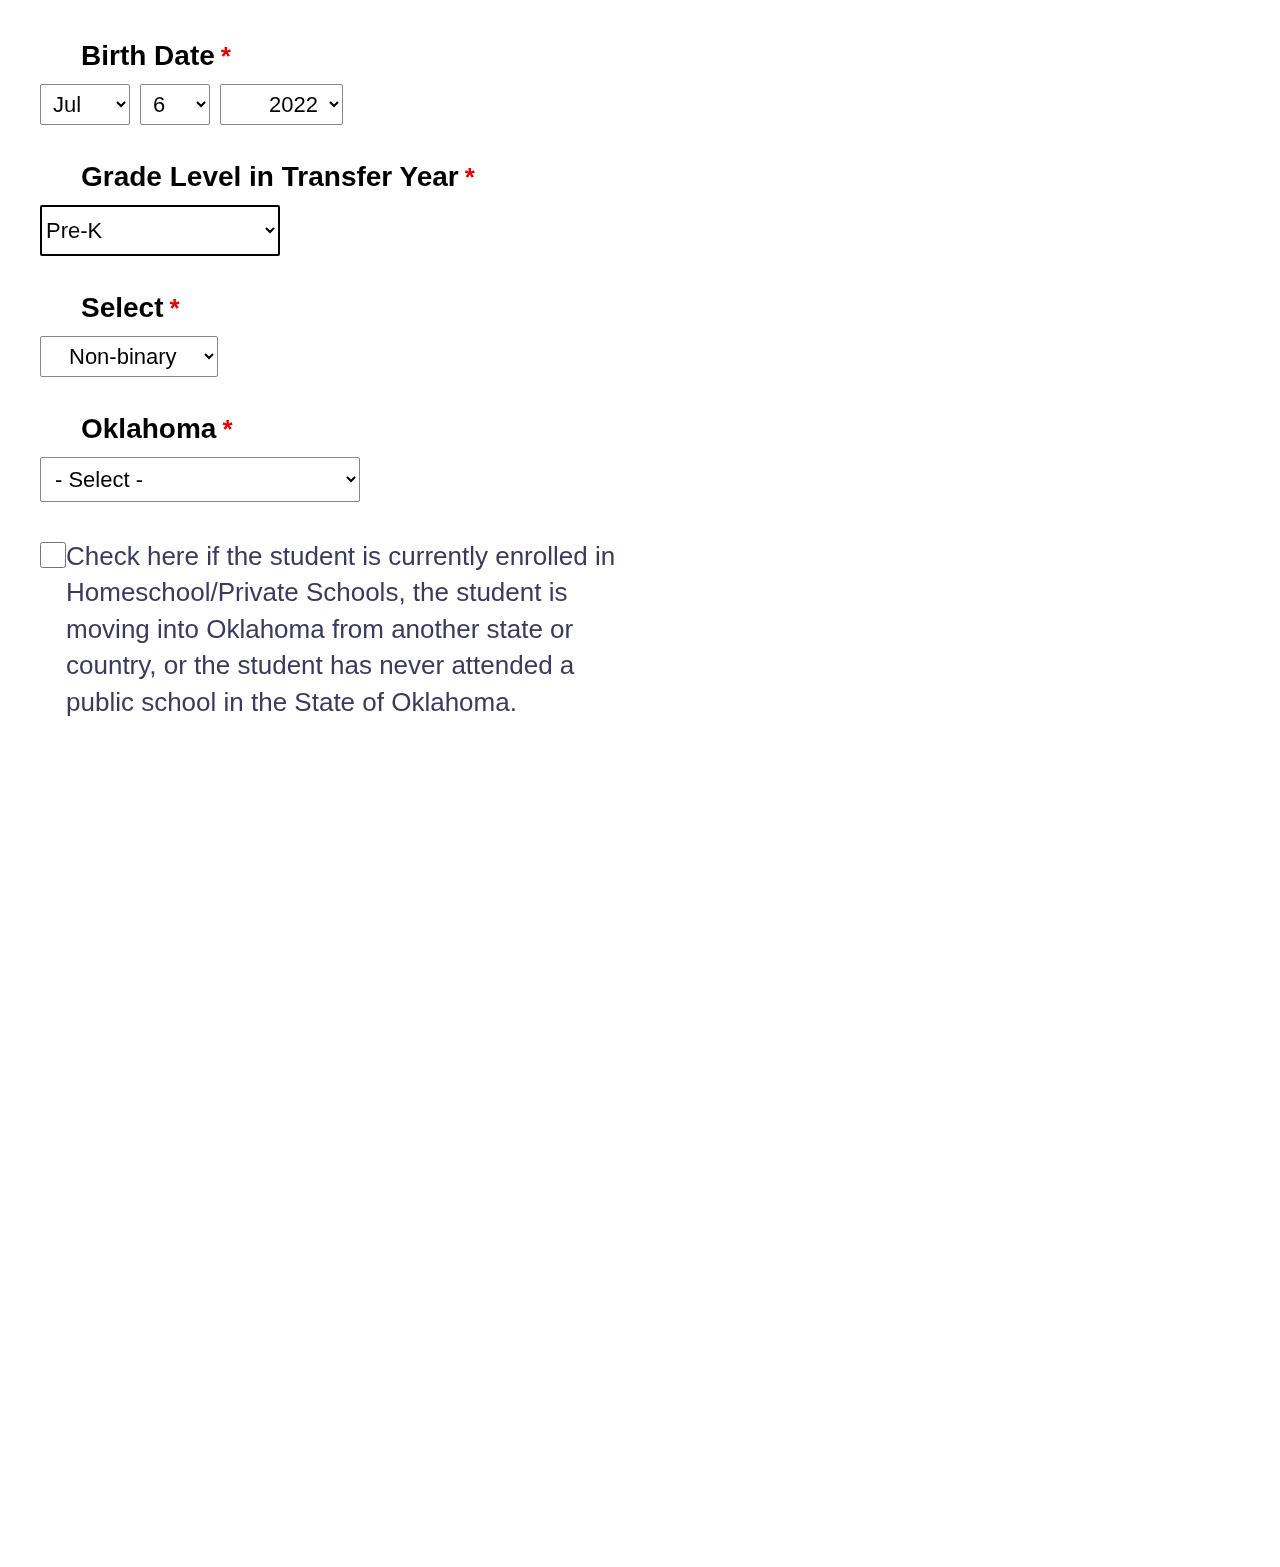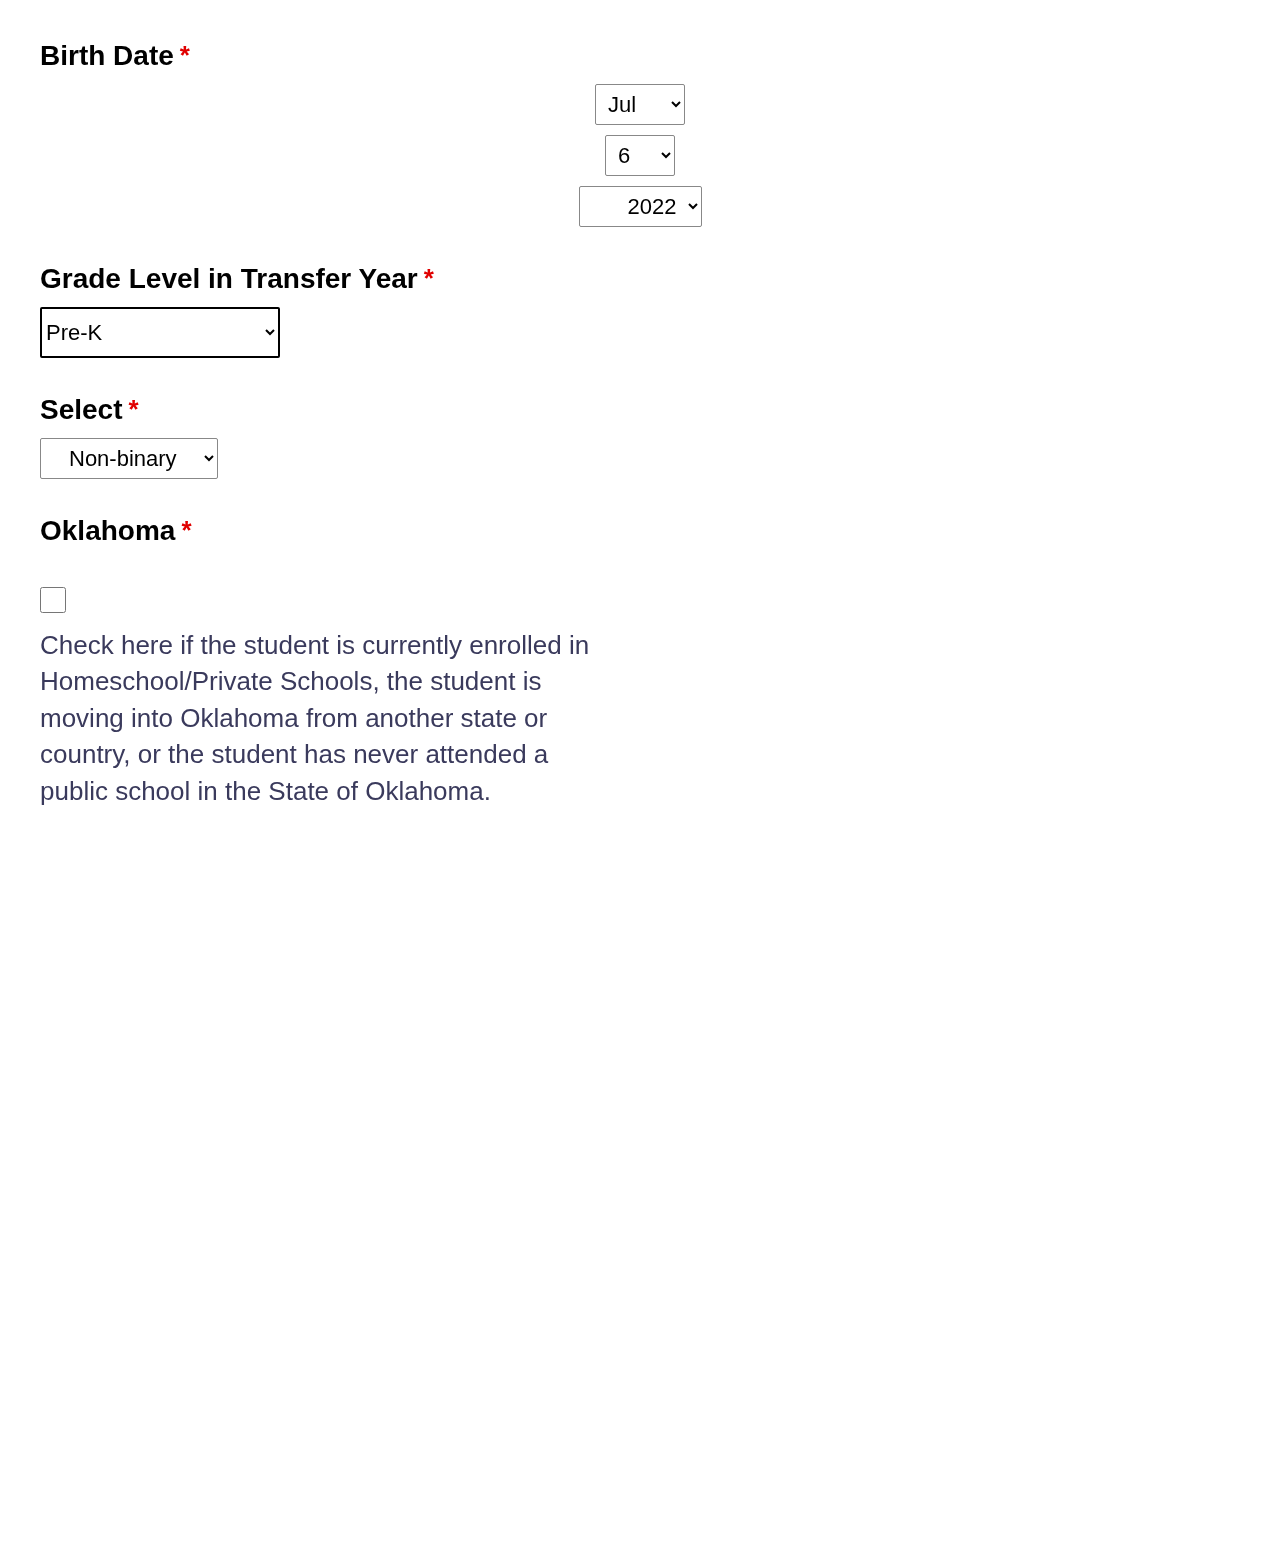--- a/index.html
+++ b/index.html
@@ -21,33 +21,33 @@
     .form-section {
       margin-bottom: 36px;
     }
 
     .field-label {
       font-size: 28px;
       font-weight: bold;
       color: #000000;
       margin-bottom: 12px;
       display: flex;
-      align-items: flex-start;
+      align-items: flex-end;
       gap: 6px;
+      margin-left: 41px;
     }
 
     .required-star {
       color: #e00000;
       font-size: 26px;
       font-weight: bold;
     }
 
     .birth-date-row {
       display: flex;
-      flex-direction: column;
       gap: 10px;
       align-items: center;
     }
 
     select {
       appearance: auto;
       border: 1px solid #888888;
       background: #ffffff;
       font-size: 22px;
       padding: 6px 8px;
@@ -84,23 +84,22 @@
 
     select.ethnicity-select {
       min-width: 320px;
       font-size: 22px;
       padding: 8px 10px;
     }
 
     .checkbox-section {
       margin-top: 20px;
       display: flex;
-      flex-direction: column;
+      flex-direction: row;
       align-items: flex-start;
-      gap: 14px;
     }
 
     .checkbox-section input[type="checkbox"] {
       width: 26px;
       height: 26px;
       margin-top: 4px;
       flex-shrink: 0;
       border: 2px solid #555;
       cursor: pointer;
       accent-color: #000;
@@ -178,18 +177,23 @@
     <option value="Female">Female</option>
     <option value="Non-binary" selected="">Non-binary</option>
   </select>
 </div>
 
 <div class="form-section">
   <div class="field-label">
     <span>Oklahoma</span>
     <span class="required-star">*</span>
   </div>
+  <select class="ethnicity-select">
+    <option value="" selected="">- Select -</option>
+    <option value="hispanic">Hispanic or Latino</option>
+    <option value="not-hispanic">Not Hispanic or Latino</option>
+  </select>
 </div>
 
 <div class="checkbox-section">
   <input type="checkbox" style="">
   <span class="checkbox-label-text">Check here if the student is currently enrolled in Homeschool/Private Schools, the student is moving into Oklahoma from another state or country, or the student has never attended a public school in the State of Oklahoma.</span>
 </div>
 
 </body></html>

